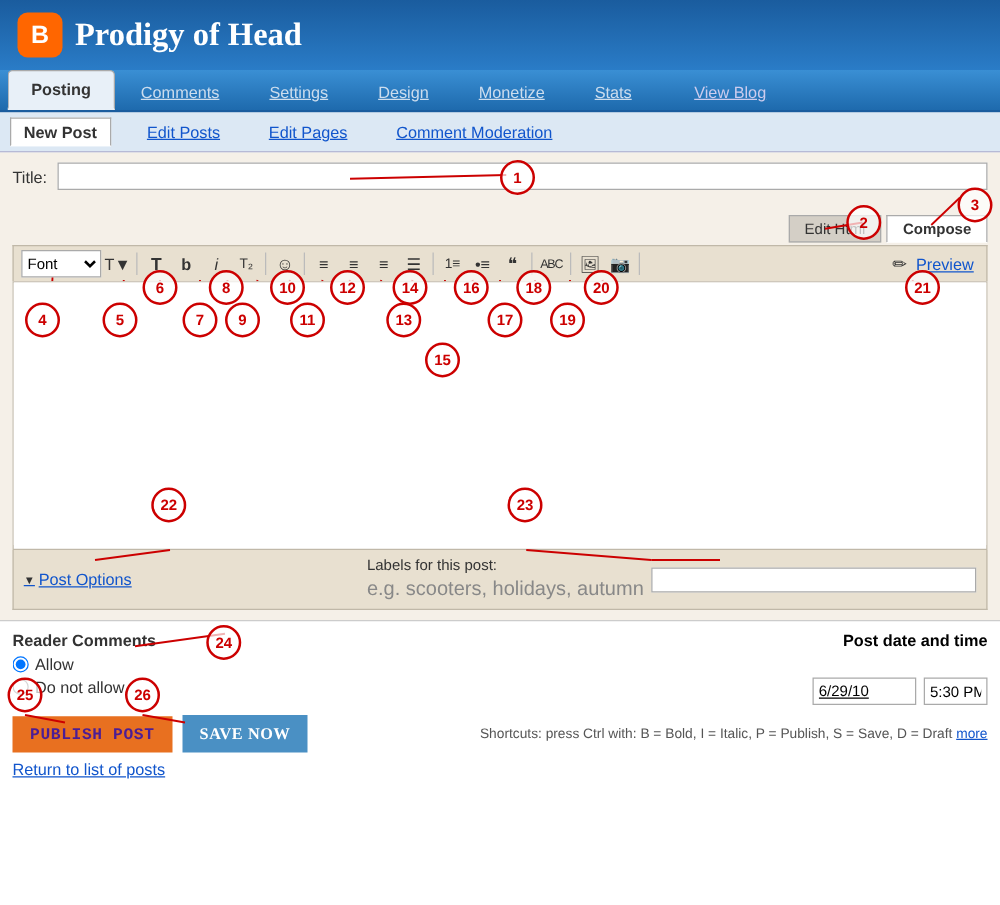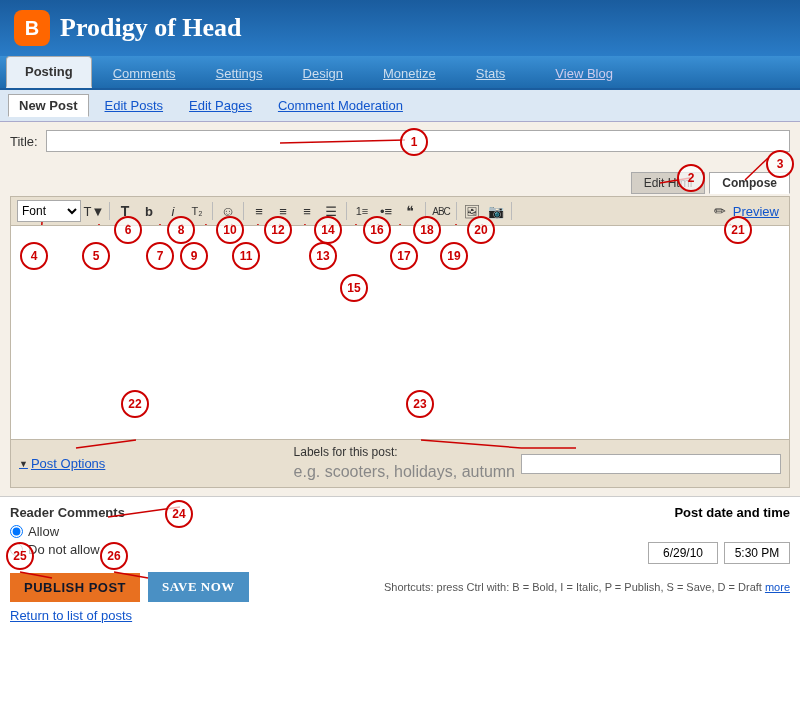--- a/index.html
+++ b/index.html
@@ -59,21 +59,21 @@
       margin-left: 10px;
     }
 
     
     .sub-nav {
       background: #dce8f4;
       display: flex;
       align-items: center;
       padding: 4px 8px;
       border-bottom: 1px solid #aac;
-      gap: 6px;
+      gap: 19px;
     }
     .sub-nav-item {
       padding: 3px 10px;
       color: #15c;
       cursor: pointer;
       font-size: 13px;
       text-decoration: underline;
     }
     .sub-nav-item.active {
       background: #fff;
@@ -252,51 +252,52 @@
       margin-bottom: 3px;
       font-size: 13px;
     }
     .post-date-area {
       text-align: right;
       font-size: 13px;
     }
     .post-date-title { font-weight: bold; margin-bottom: 22px; }
     .date-inputs { display: flex; gap: 6px; align-items: center; }
     .date-input {
-      width: 70px; height: 22px;
+      width: 83px; height: 22px;
       border: 1px solid #aaa;
       font-size: 12px;
       padding: 1px 4px;
-      text-align: center;
+      text-decoration: underline;
     }
     .time-input {
-      width: 66px; height: 22px;
+      width: 51px; height: 22px;
       border: 1px solid #aaa;
       font-size: 12px;
       padding: 1px 4px;
       text-align: center;
     }
 
     
     .action-row {
       display: flex;
       align-items: center;
       gap: 8px;
       margin-top: 8px;
     }
     .btn-publish {
       background: #e87020;
-      color: #0f172a;
+      color: #4c1d95;
       font-weight: bold;
       font-size: 13px;
       padding: 7px 14px;
       border: none;
       cursor: pointer;
       text-transform: uppercase;
       letter-spacing: 0.5px;
+      font-family: Liberation Mono, monospace;
     }
     .btn-save {
       background: #4a90c4;
       color: #fff;
       font-weight: bold;
       font-size: 13px;
       padding: 7px 14px;
       border: none;
       cursor: pointer;
       text-transform: uppercase;

